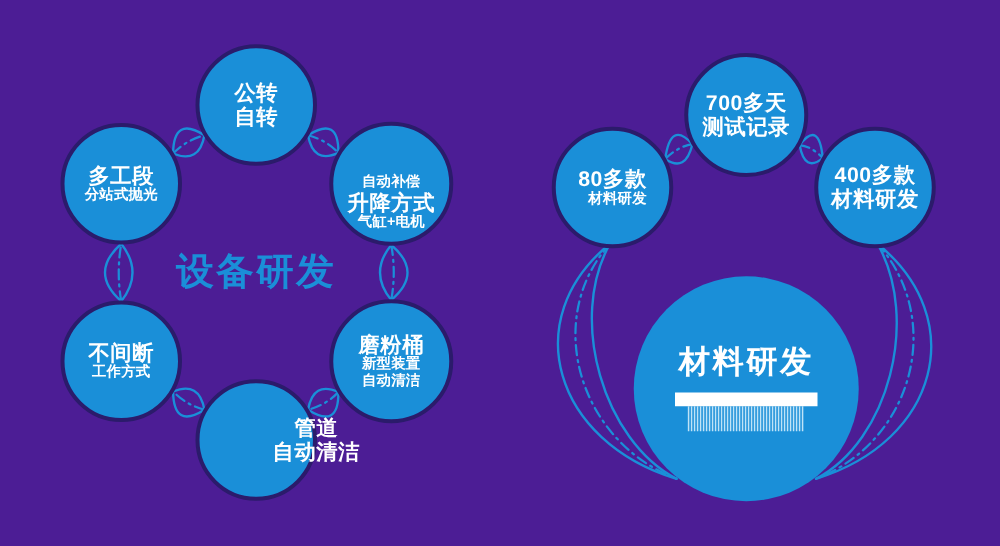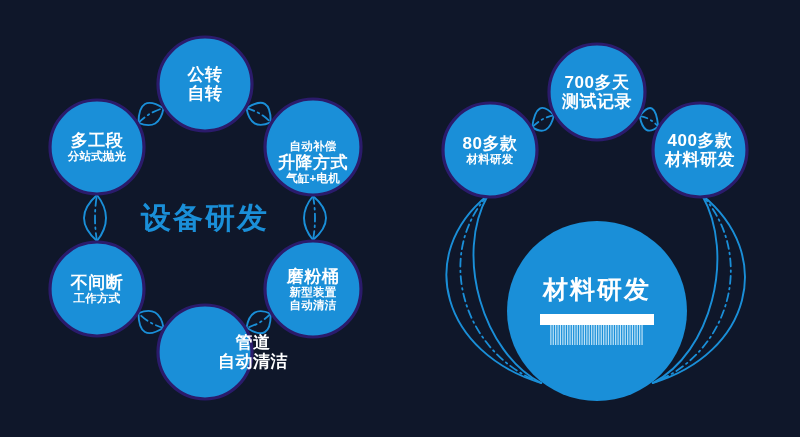--- a/index.html
+++ b/index.html
@@ -2,21 +2,21 @@
 <html><head>
 <meta charset="utf-8">
 <style>
   html,body{margin:0;padding:0;}
   body{
     width:800px;height:437px;
     background:#ffffff;
     font-family:"Liberation Sans","DejaVu Sans",sans-serif;
     overflow:hidden;
   }
-  #stage{position:relative;width:800px;height:437px;background:#0f172a;}
+  #stage{position:relative;width:800px;height:437px;background:#4c1d95;}
   svg#canvas{position:absolute;left:0;top:0;width:800px;height:437px;}
   .node-label{
     position:absolute;
     text-align:center;
     color:#ffffff;
     line-height:1.12;
     white-space:nowrap;
     transform:translate(-50%,-50%);
     pointer-events:none;
     font-weight:bold;
@@ -165,21 +165,21 @@
       </div>
       <div class="node-label" style="left: 97px; top: 147px;">
         <div class="ln-big">多工段</div>
         <div class="ln-sm">分站式抛光</div>
       </div>
       <div class="center-label" style="left: 205px; top: 218px; color: rgb(26, 143, 216);">设备研发</div>
       <div class="node-label" style="left: 597px; top: 92px;">
         <div class="ln-big">700多天</div>
         <div class="ln-big">测试记录</div>
       </div>
-      <div class="node-label" style="left: 490px; top: 150px;">
+      <div class="node-label" style="left: 490px; top: 150px; text-align: right;">
         <div class="ln-big">80多款</div>
         <div class="ln-sm">材料研发</div>
       </div>
       <div class="node-label" style="left: 700px; top: 150px;">
         <div class="ln-big">400多款</div>
         <div class="ln-big">材料研发</div>
       </div>
       <div class="hub-label" style="left: 597px; top: 289px;">材料研发</div>
     </div>
 

